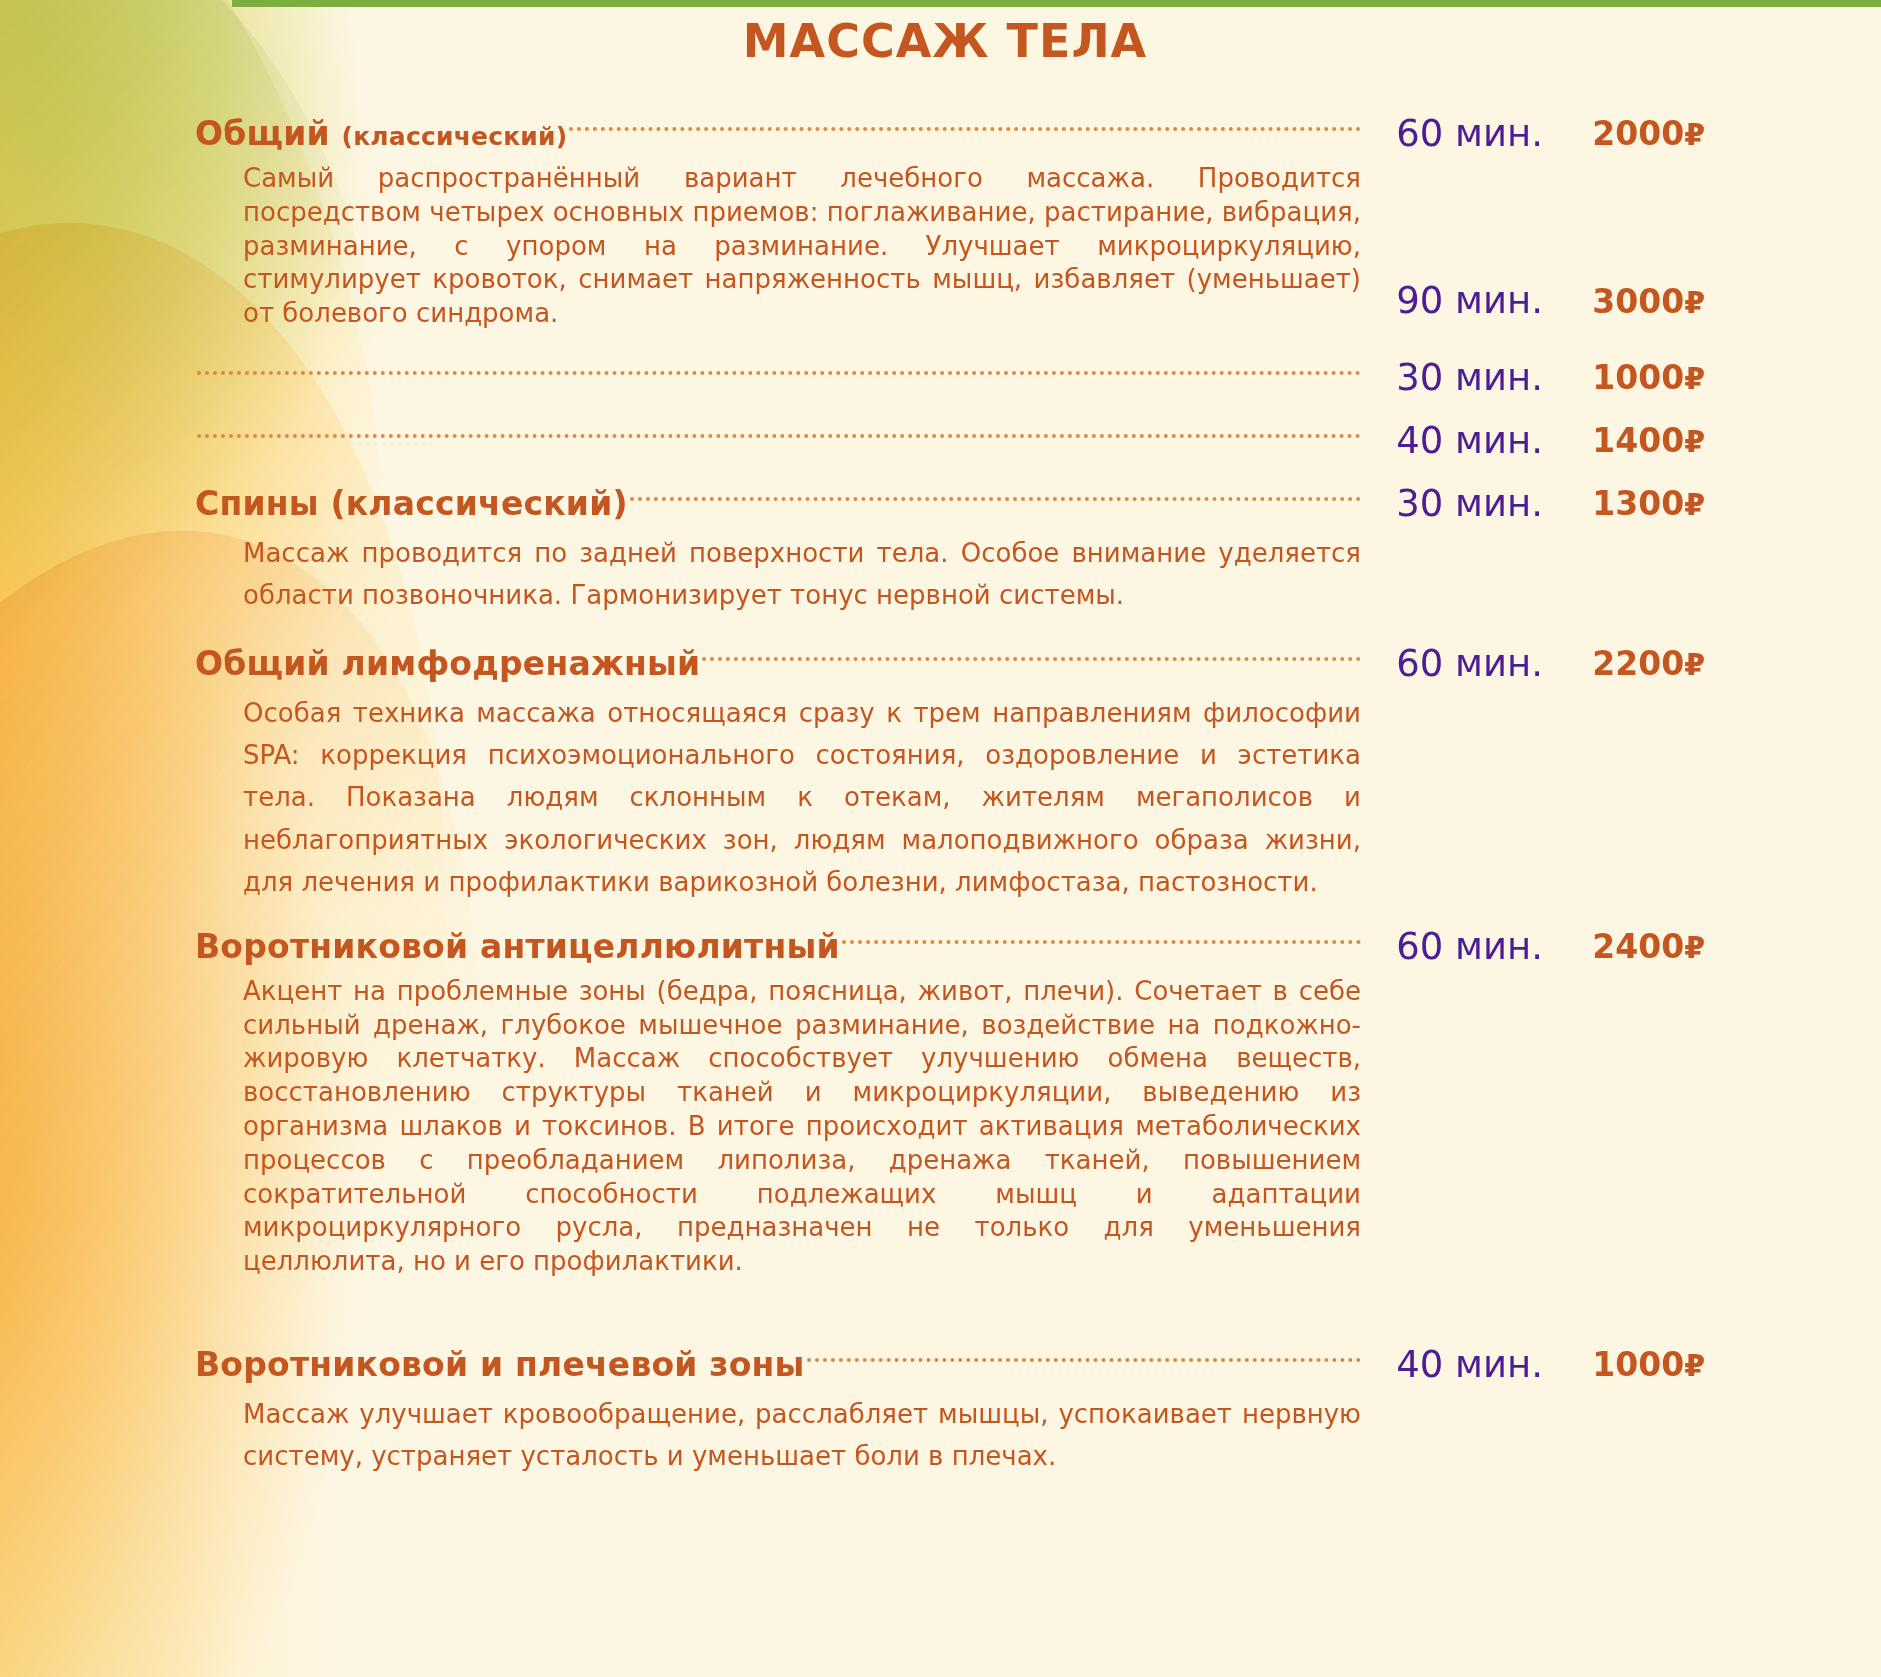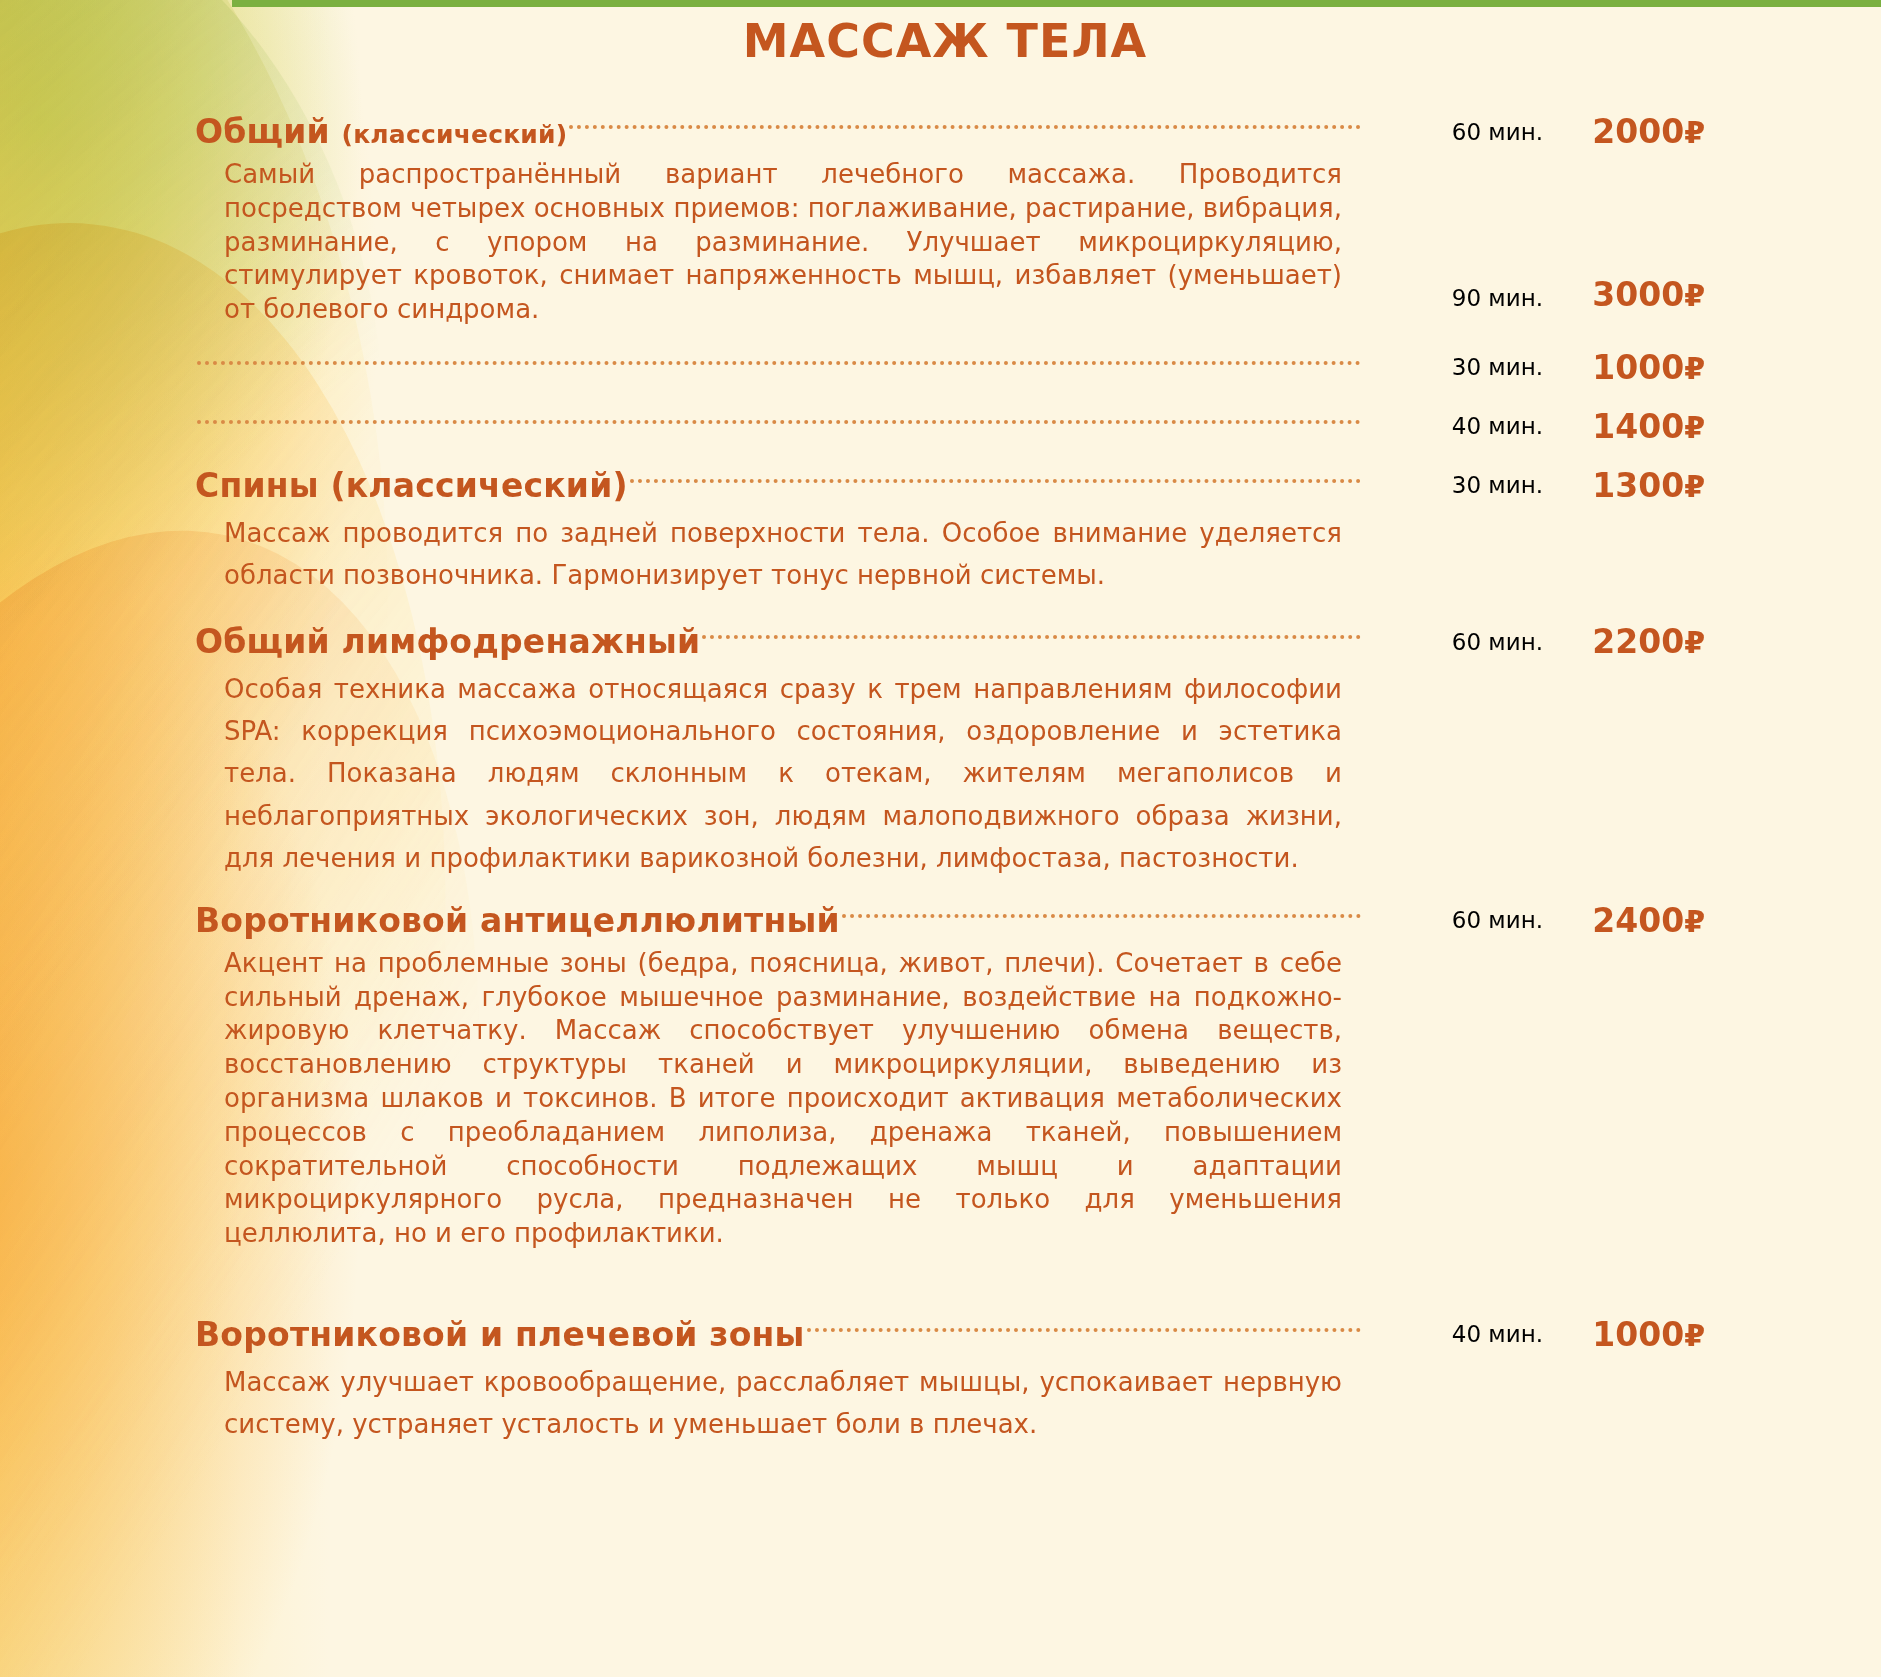--- a/index.html
+++ b/index.html
@@ -108,37 +108,37 @@
   .dots {
     flex: 1 1 auto;
     border-bottom: 4px dotted #d98a46;
     margin: 0 4px 9px 2px;
     height: 0;
     min-width: 12px;
   }
   .dur {
     width: 178px;
     text-align: right;
-    font-size: 23px;
-    color: #000000;
+    font-size: 37px;
+    color: #4c1d95;
     white-space: nowrap;
     padding-right: 10px;
   }
   .price {
     width: 152px;
     text-align: right;
     font-size: 33px;
     font-weight: bold;
     color: #c4561f;
     white-space: nowrap;
   }
   .price .rub { font-size: 30px; }
 
   .desc {
-    margin: 7px 0 12px 29px;
+    margin: 7px 0 12px 48px;
     width: 1118px;
     font-size: 26px;
     line-height: 1.30;
     color: #c4561f;
     text-align: justify;
   }
   .desc.loose { line-height: 1.62; }
 
   
   .extra-row {

